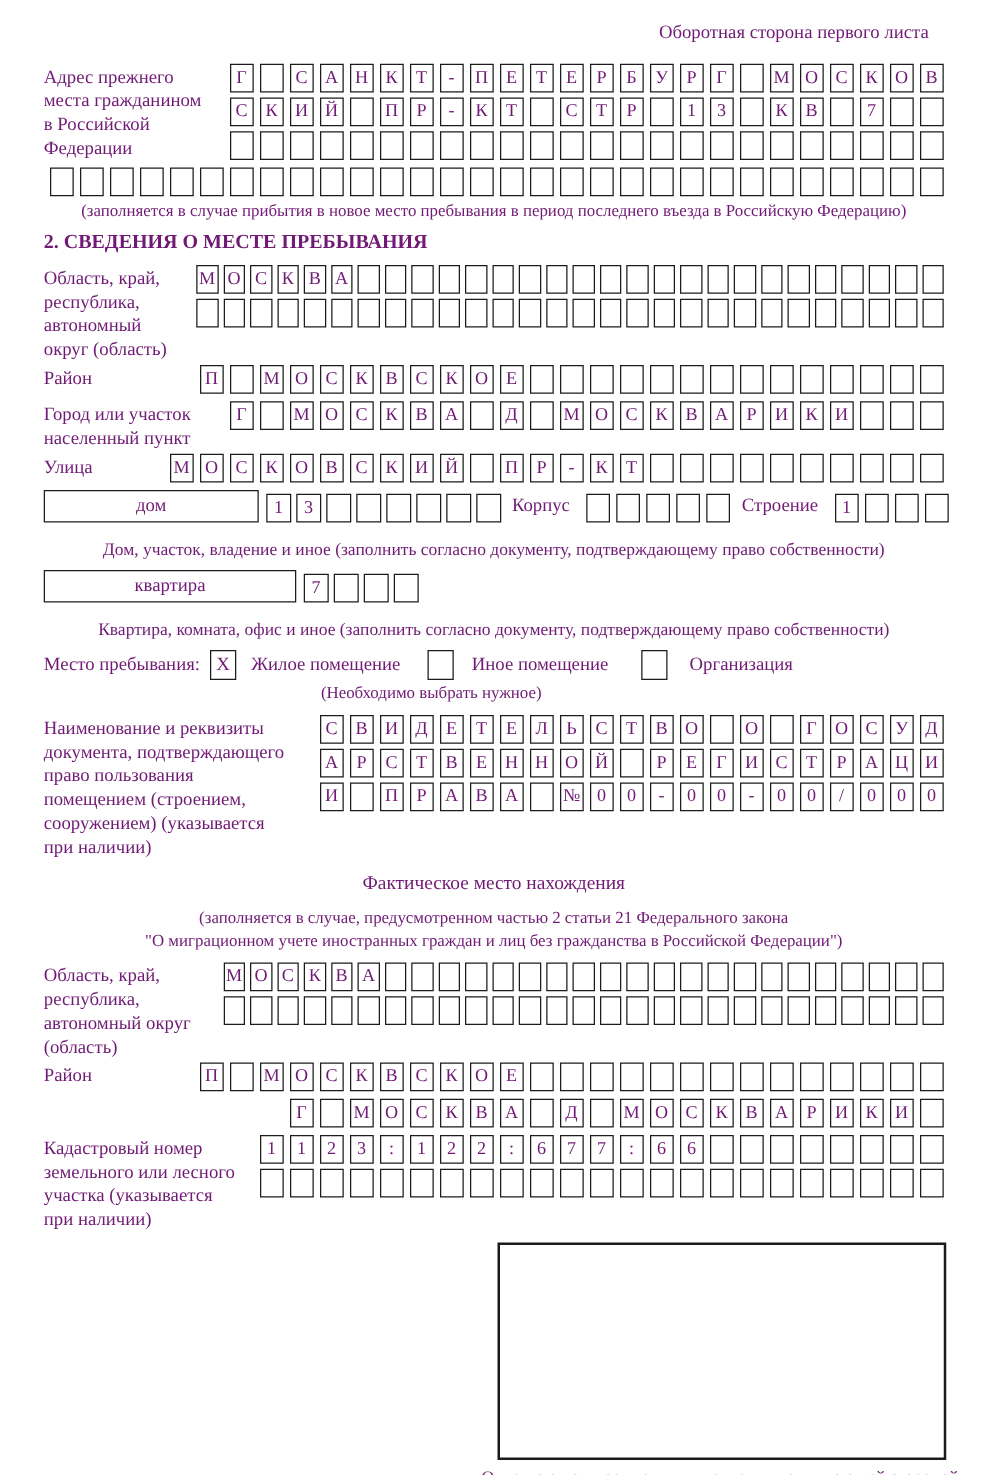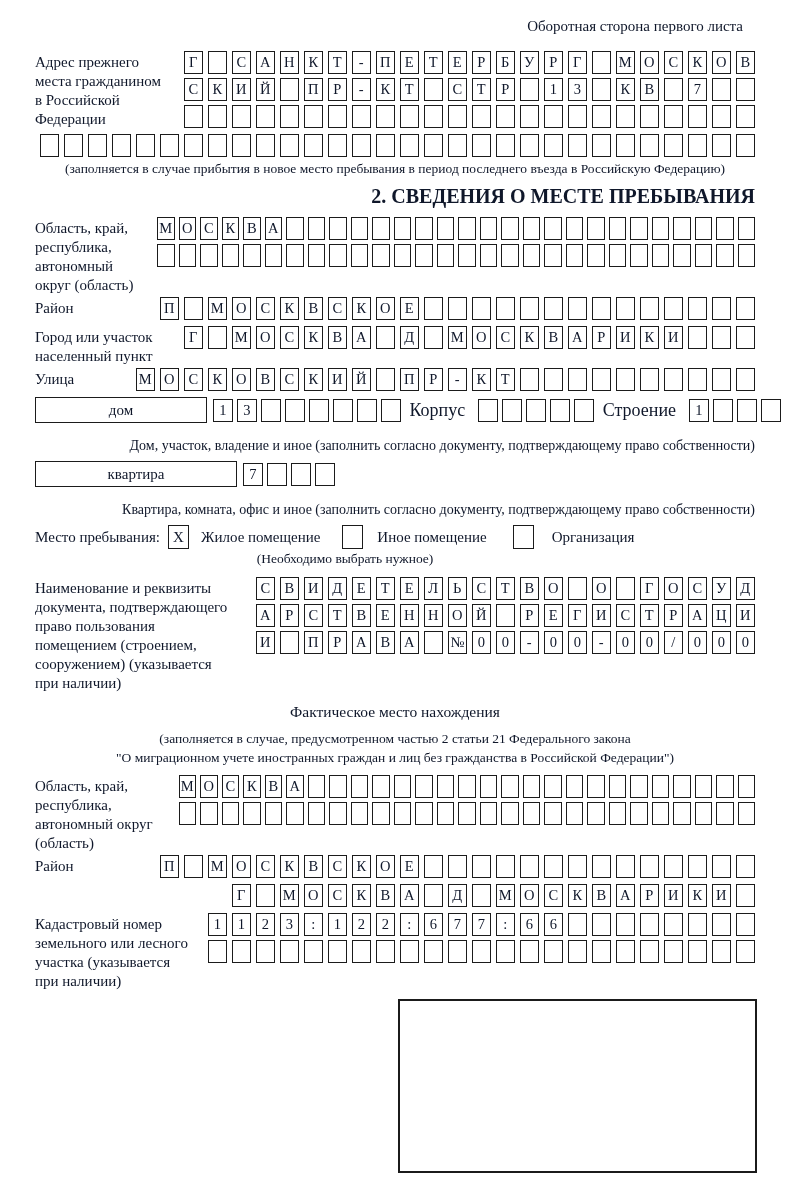--- a/index.html
+++ b/index.html
@@ -1,49 +1,49 @@
 <!DOCTYPE html>
 <html><head>
 <meta charset="utf-8">
 <style>
   html,body { margin:0; padding:0; background:#fff; }
   .page {
     position:relative; width:800px; height:1180px; box-sizing:border-box;
-    background:#fff; color:#0f172a;
+    background:#fff; color:#701a75;
     font-family:"Liberation Serif", serif;
     padding:12px 45px 0 35px; overflow:hidden;
   }
   .header-note { text-align:right; font-size:15px; margin:6px 12px 16px 0; }
 
   .frow { display:flex; align-items:flex-start; margin-bottom:2px; }
   .flabel { font-size:15px; line-height:19px; white-space:pre-line; flex-shrink:0; padding-top:2px; }
   .fcol { flex:1; min-width:0; }
 
   .cellrow { display:flex; justify-content:flex-end; column-gap:4.5px; margin-bottom:4px; }
   .cellrow.sm { column-gap:4px; }
   .cellrow.inline { flex:none; justify-content:flex-start; margin-bottom:0; }
   .cell {
     box-sizing:border-box; width:19.5px; height:23px; flex-shrink:0;
     border:1.8px solid #1b1b1b; display:flex; align-items:center; justify-content:center;
     font-size:14.5px; line-height:1;
   }
   .cellrow.sm .cell { width:17.5px; }
 
   .note-c { font-size:13.5px; text-align:center; margin:1px 0 8px; }
-  .note-l { font-size:14px; text-align:right; margin:15px 0 7px; }
-  .section-title { text-align:right; font-weight:bold; font-size:20px; margin:8px 0 9px; }
-
-  .house-row { display:flex; align-items:center; margin-bottom:3px; }
+  .note-l { font-size:14px; text-align:center; margin:15px 0 7px; }
+  .section-title { text-align:left; font-weight:bold; font-size:16px; margin:8px 0 9px; }
+
+  .house-row { display:flex; align-items:flex-end; margin-bottom:3px; }
   .wide-box {
     box-sizing:border-box; border:1.8px solid #1b1b1b; height:26px; flex-shrink:0;
     display:flex; align-items:center; justify-content:center; font-size:15px;
   }
   .box-dom { width:172px; }
   .box-kv { width:202px; }
-  .inline-label { font-size:18px; line-height:25px; margin:0 7px 0 9px; flex-shrink:0; white-space:nowrap; }
+  .inline-label { font-size:15px; line-height:25px; margin:0 7px 0 9px; flex-shrink:0; white-space:nowrap; }
   .house-row .cellrow.inline { margin-left:6px; padding-top:1px; }
 
   .stay-row { display:flex; align-items:center; font-size:15px; margin:6px 0 2px; }
   .checkbox {
     box-sizing:border-box; width:21px; height:24px; border:1.8px solid #1b1b1b; flex-shrink:0;
     display:flex; align-items:center; justify-content:center; font-size:15px;
   }
   .cb1 { margin:0 12px 0 8px; } .cb2 { margin:0 14px 0 22px; } .cb3 { margin:0 18px 0 26px; }
   .stay-note { width:620px; text-align:center; font-size:13.5px; margin:2px 0 10px; }
 

